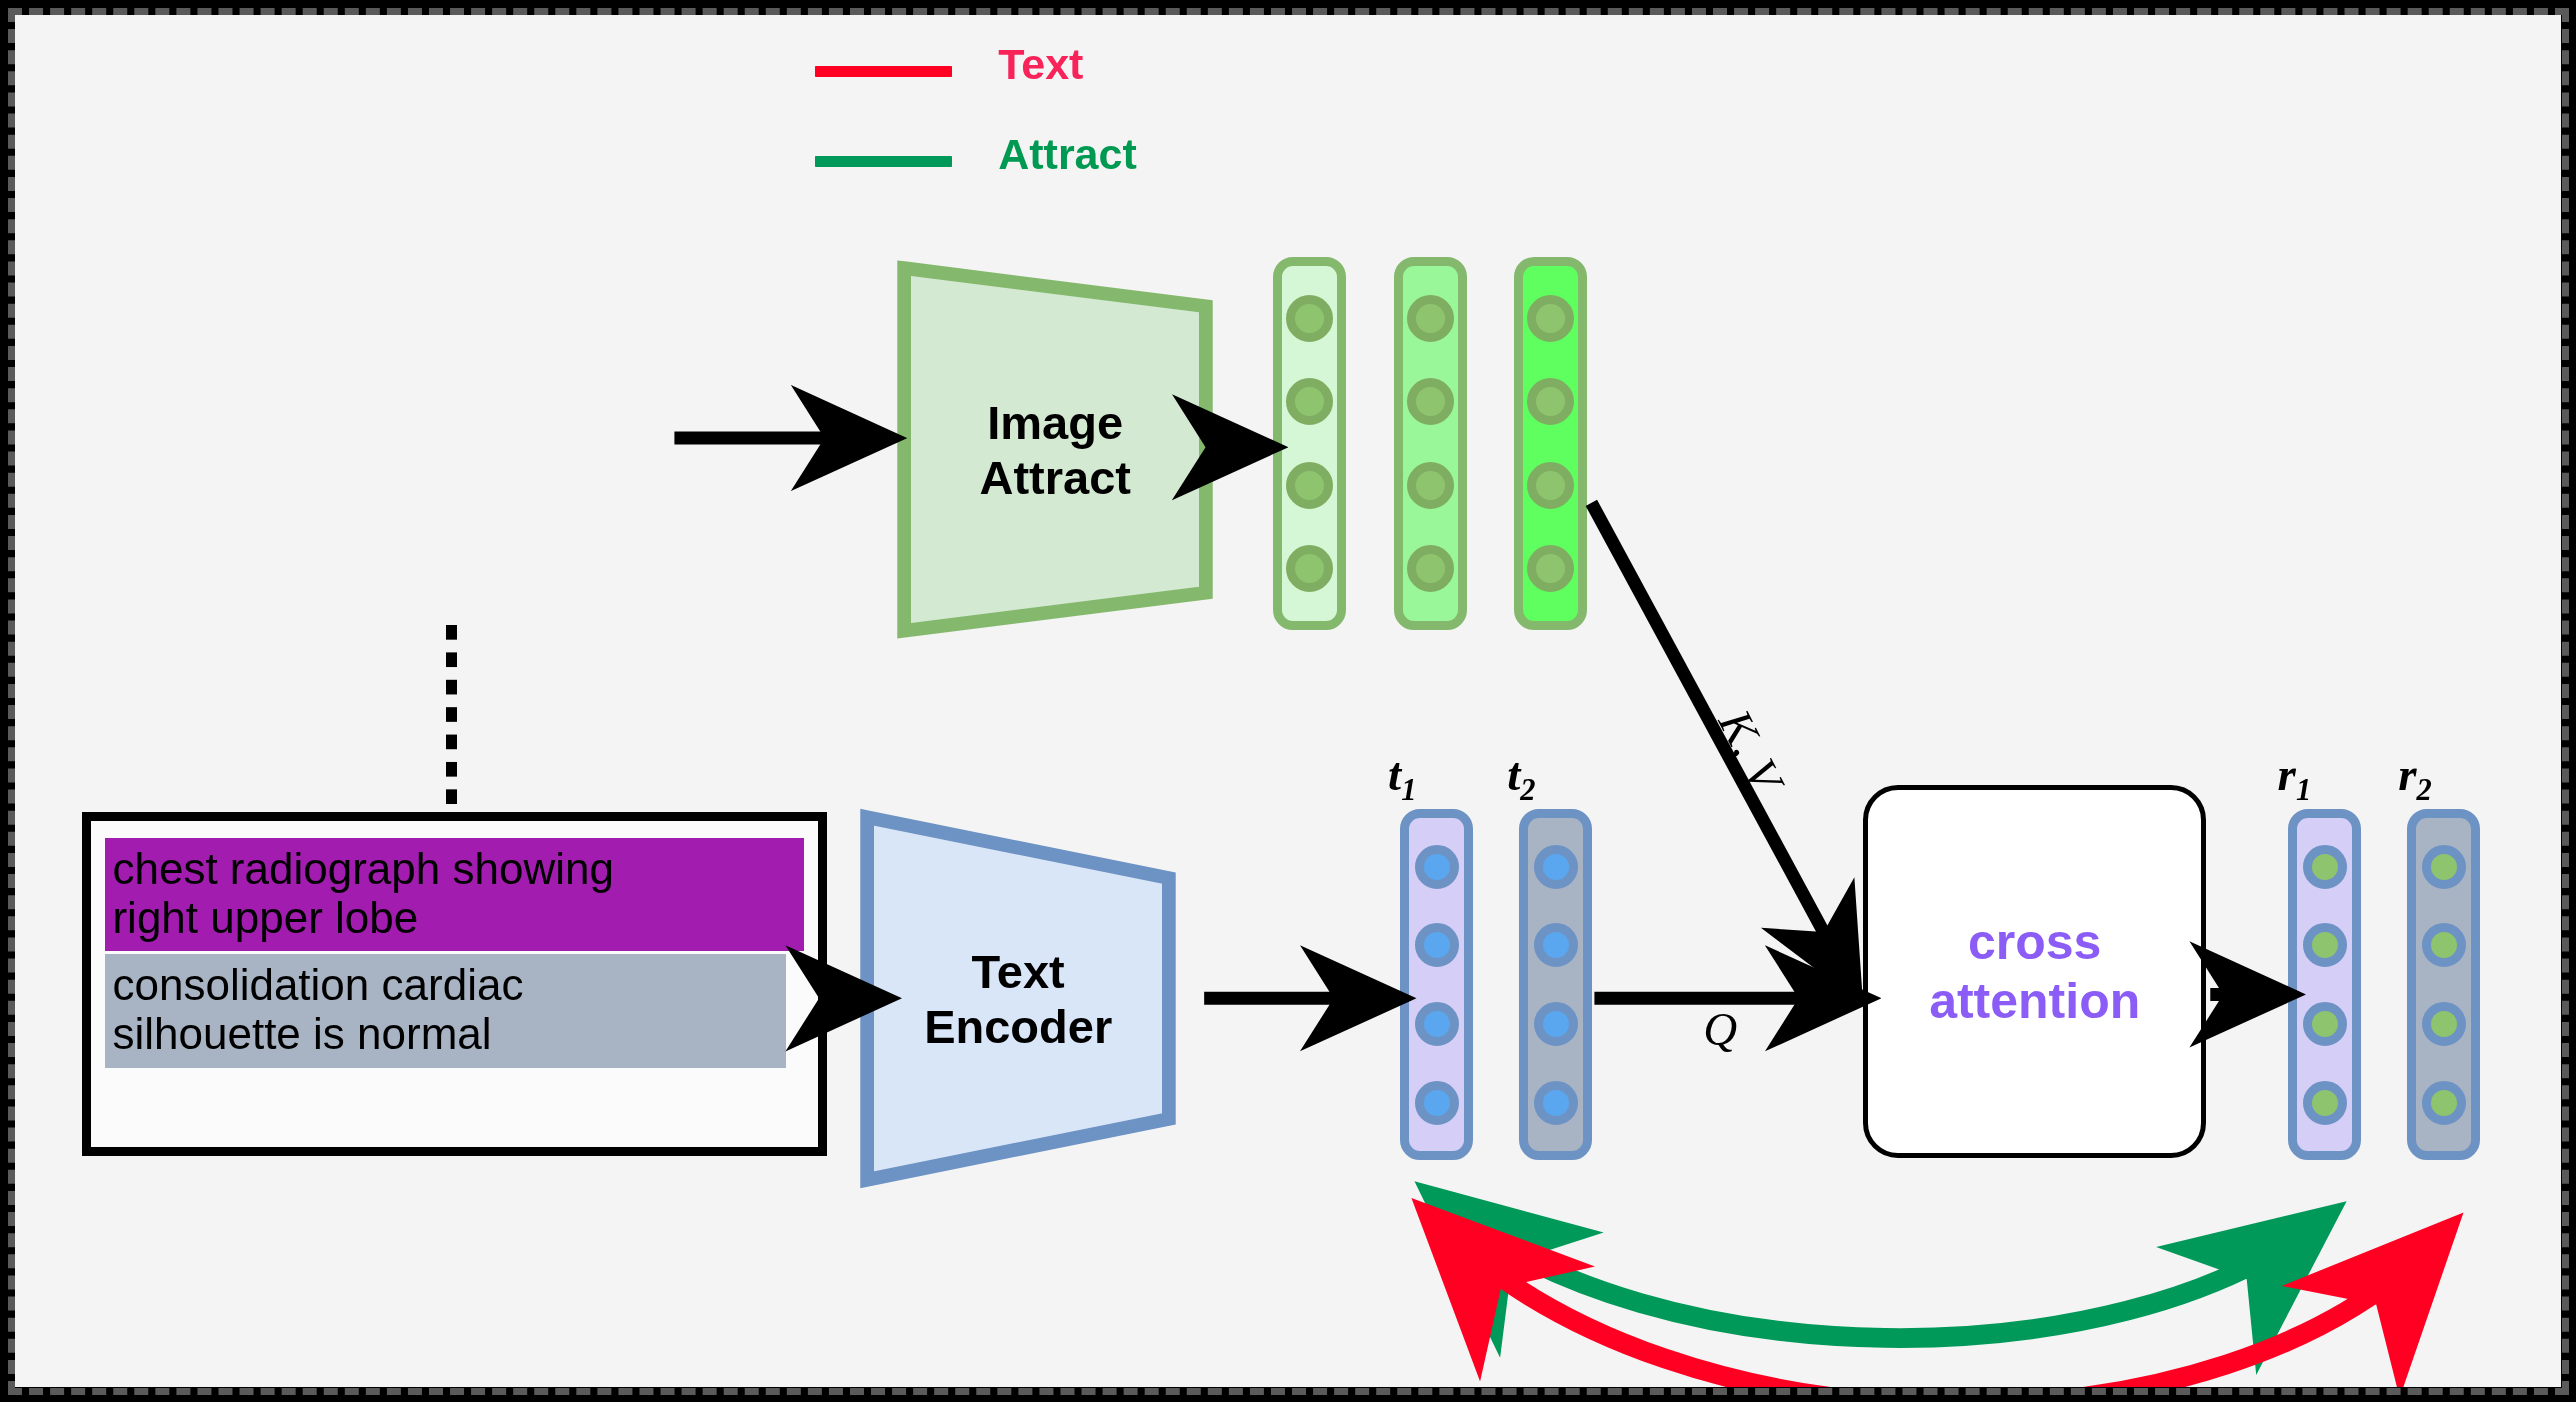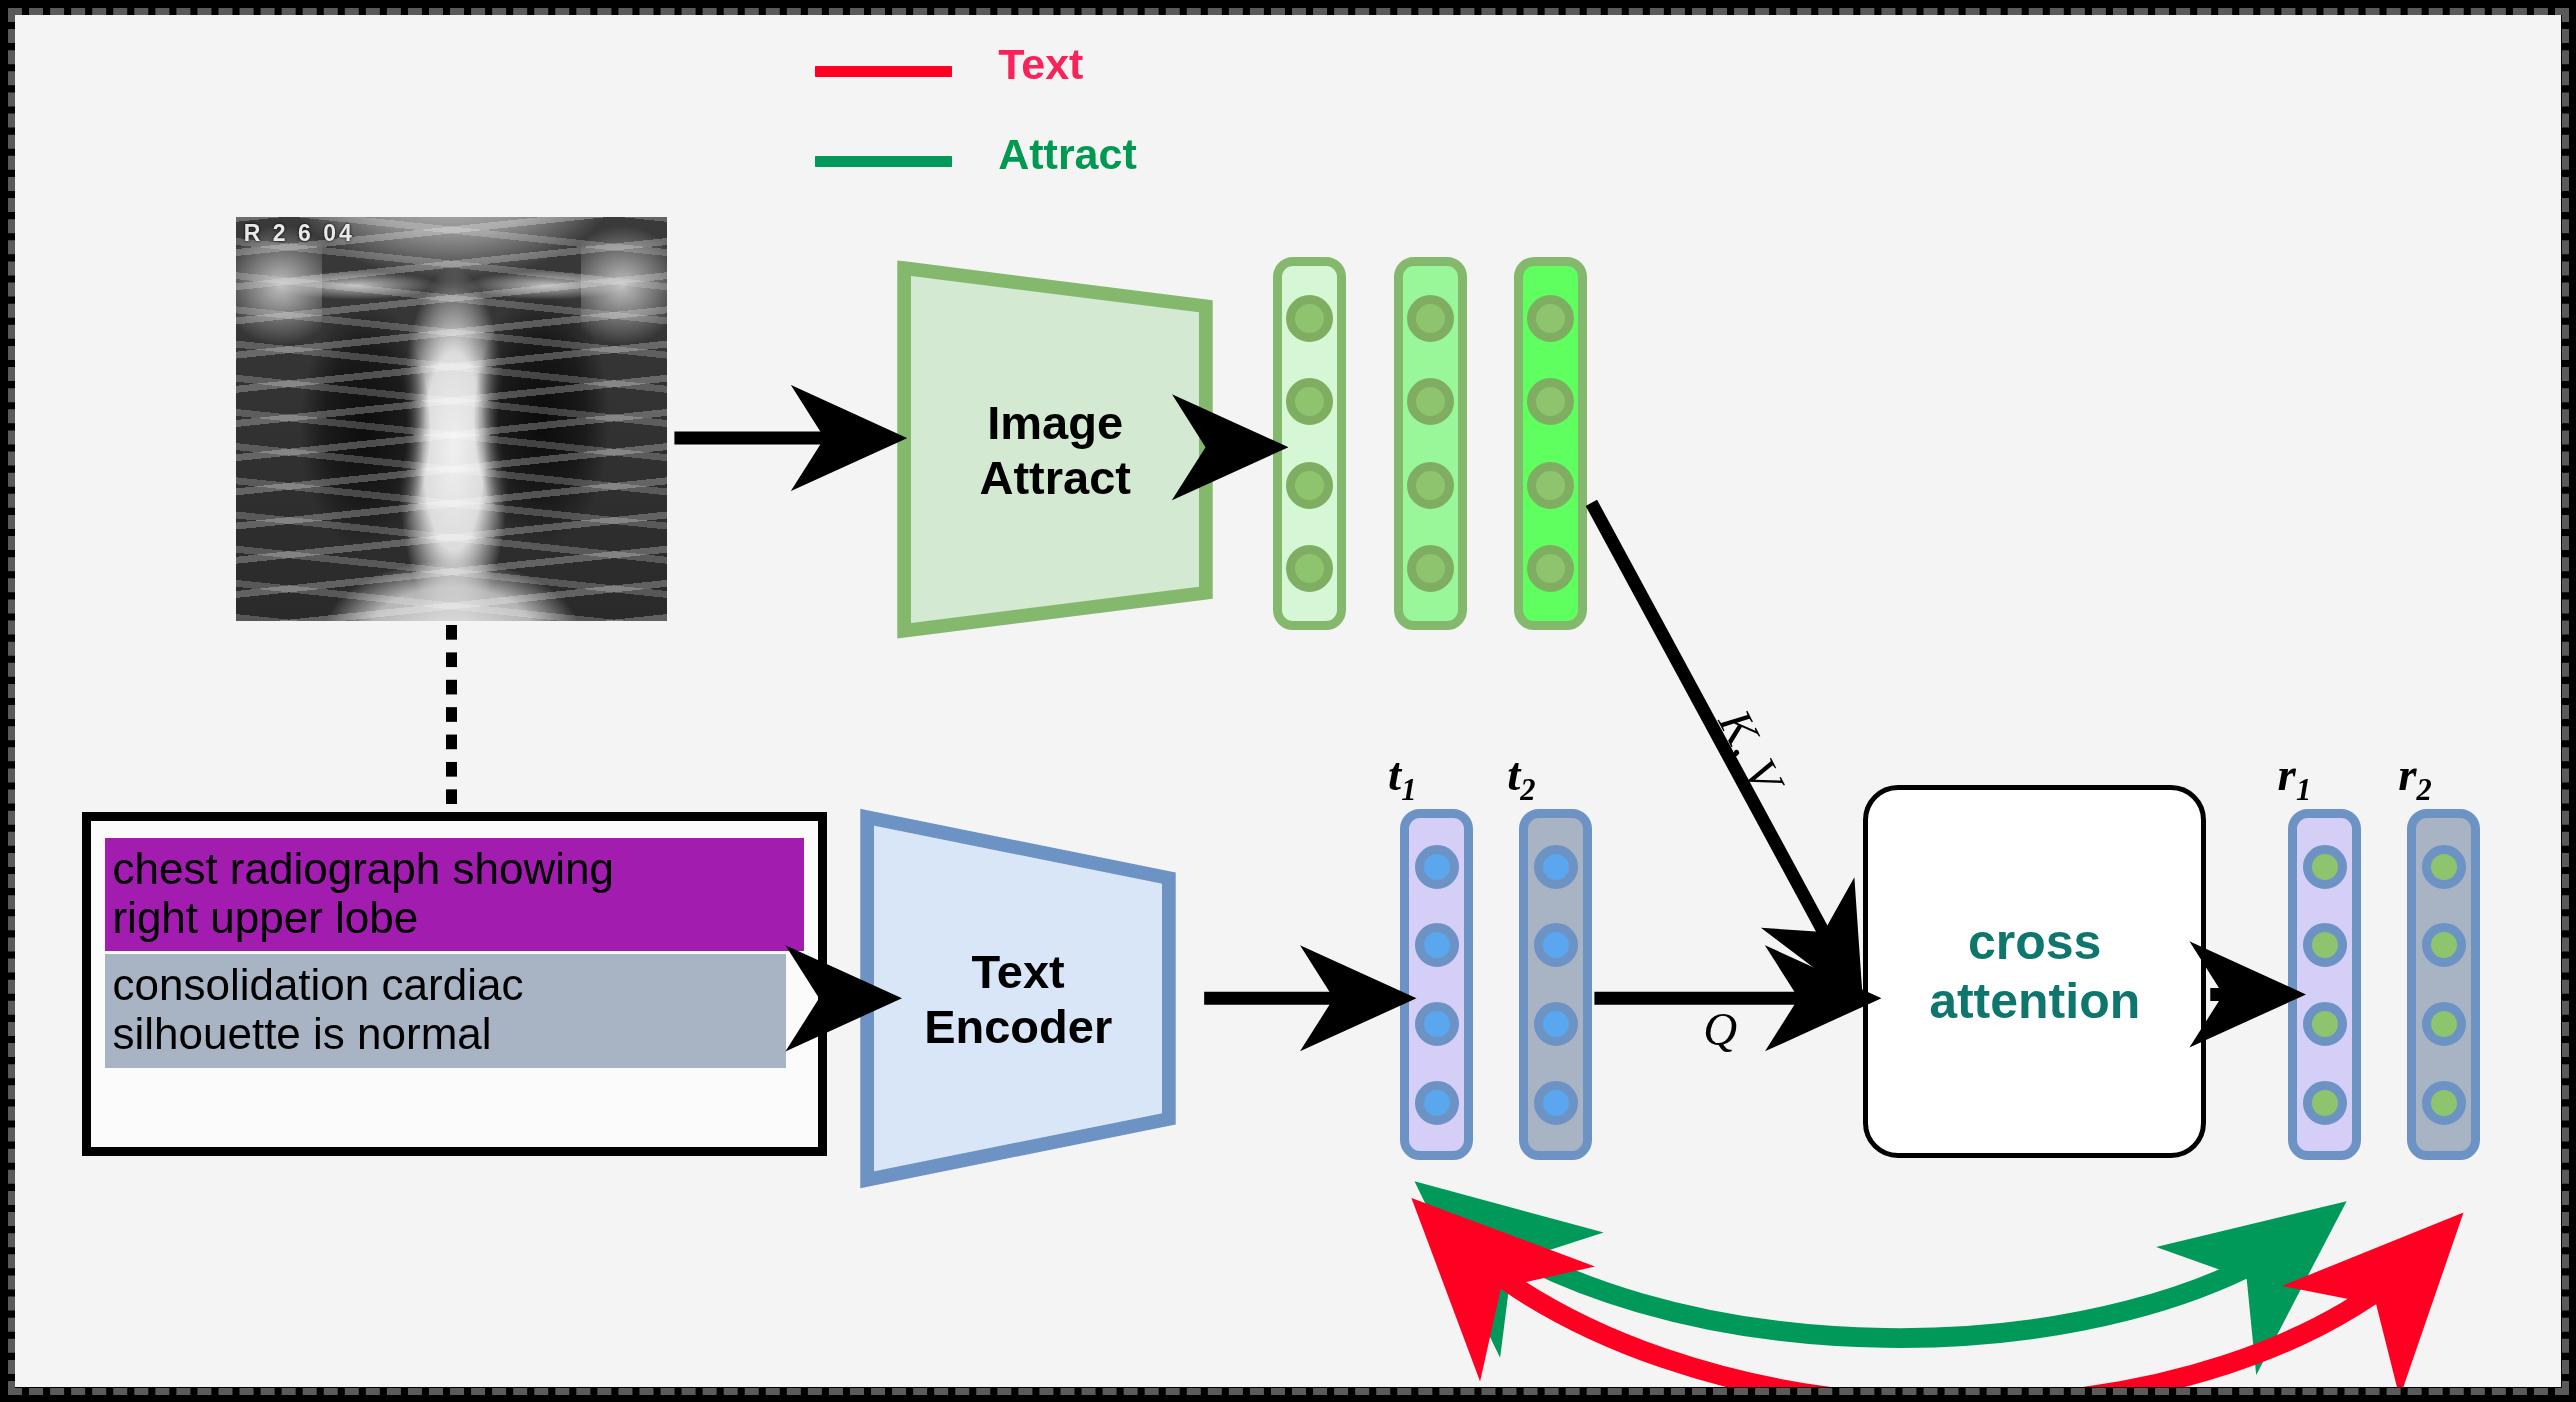--- a/index.html
+++ b/index.html
@@ -136,21 +136,21 @@
     font-size:47px;color:#000;white-space:nowrap;
   }
   .colcap sub{font-size:30.5px;}
 
   
   #crossbox{
     position:absolute;left:1848px;top:770px;width:343px;height:373px;
     background:#fff;border:5.3px solid #000;border-radius:35px;box-sizing:border-box;
     display:flex;align-items:center;justify-content:center;
   }
-  #crossbox .clabel{font-weight:bold;font-size:50px;line-height:59px;text-align:center;color:#0f766e;}
+  #crossbox .clabel{font-weight:bold;font-size:50px;line-height:59px;text-align:center;color:#8b5cf6;}
 
   
   #aggtext{
     position:absolute;left:1852px;top:511px;width:640px;
     font-weight:bold;font-size:46px;line-height:52px;color:#000;white-space:pre-line;
   }
   #qlabel{
     position:absolute;left:1688px;top:987px;
     font-family:"Liberation Serif",serif;font-style:italic;
     font-size:47px;color:#000;
@@ -179,30 +179,20 @@
       <div class="abs" style="left:0;top:23px;">
         <div class="legend-line abs" style="left:0;top:10.7px;width:137px;background:#ff0022;"></div>
         <div class="legend-label abs" style="left:183px;top:-12.2px;color:#f72359;">Text</div>
       </div>
       <div class="abs" style="left:0;top:113px;">
         <div class="legend-line abs" style="left:0;top:10.7px;width:137px;background:#009959;"></div>
         <div class="legend-label abs" style="left:183px;top:-12.2px;color:#009951;">Attract</div>
       </div>
     </div>
 
-    <div id="xray">
-      <div class="film"></div>
-      <div class="ribs"></div>
-      <div class="ribs2"></div>
-      <div class="shoulderL"></div>
-      <div class="shoulderR"></div>
-      <div class="clav"></div>
-      <div class="marks">R
-2  6  04</div>
-    </div>
 
     <div id="dotted"></div>
 
     <div id="textbox">
       <span class="hl" id="hl1">chest radiograph showing
 right upper lobe</span>
       <span class="hl" id="hl2">consolidation cardiac
 silhouette is normal</span>
     </div>
 

